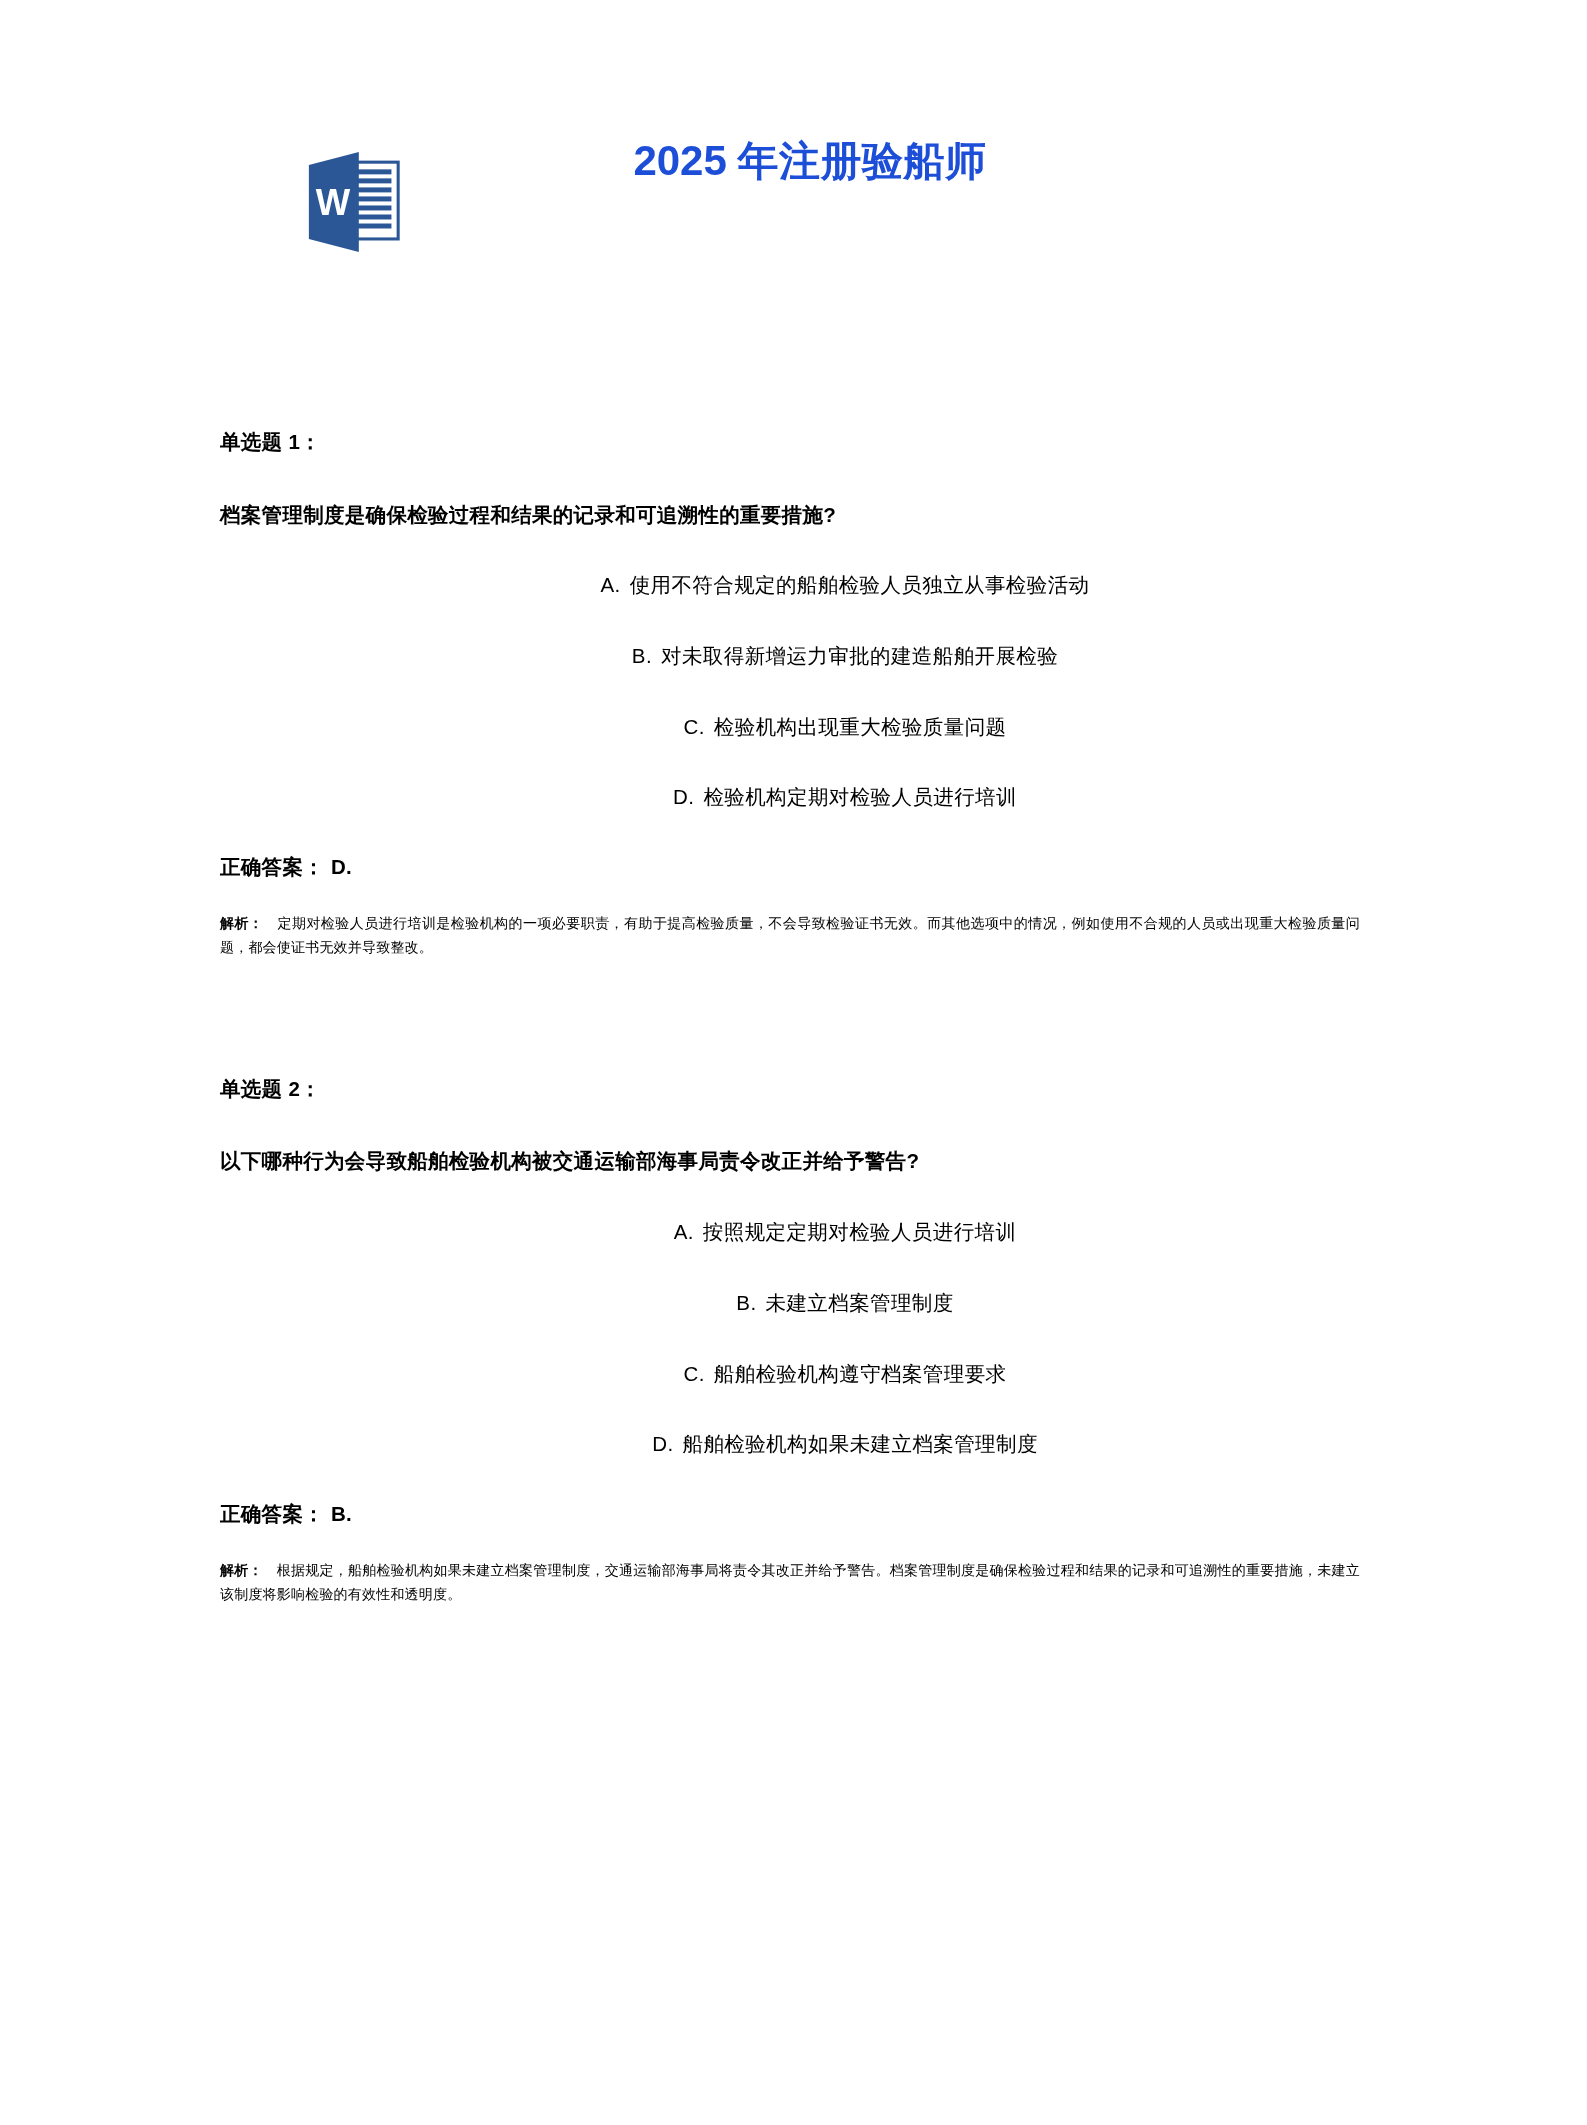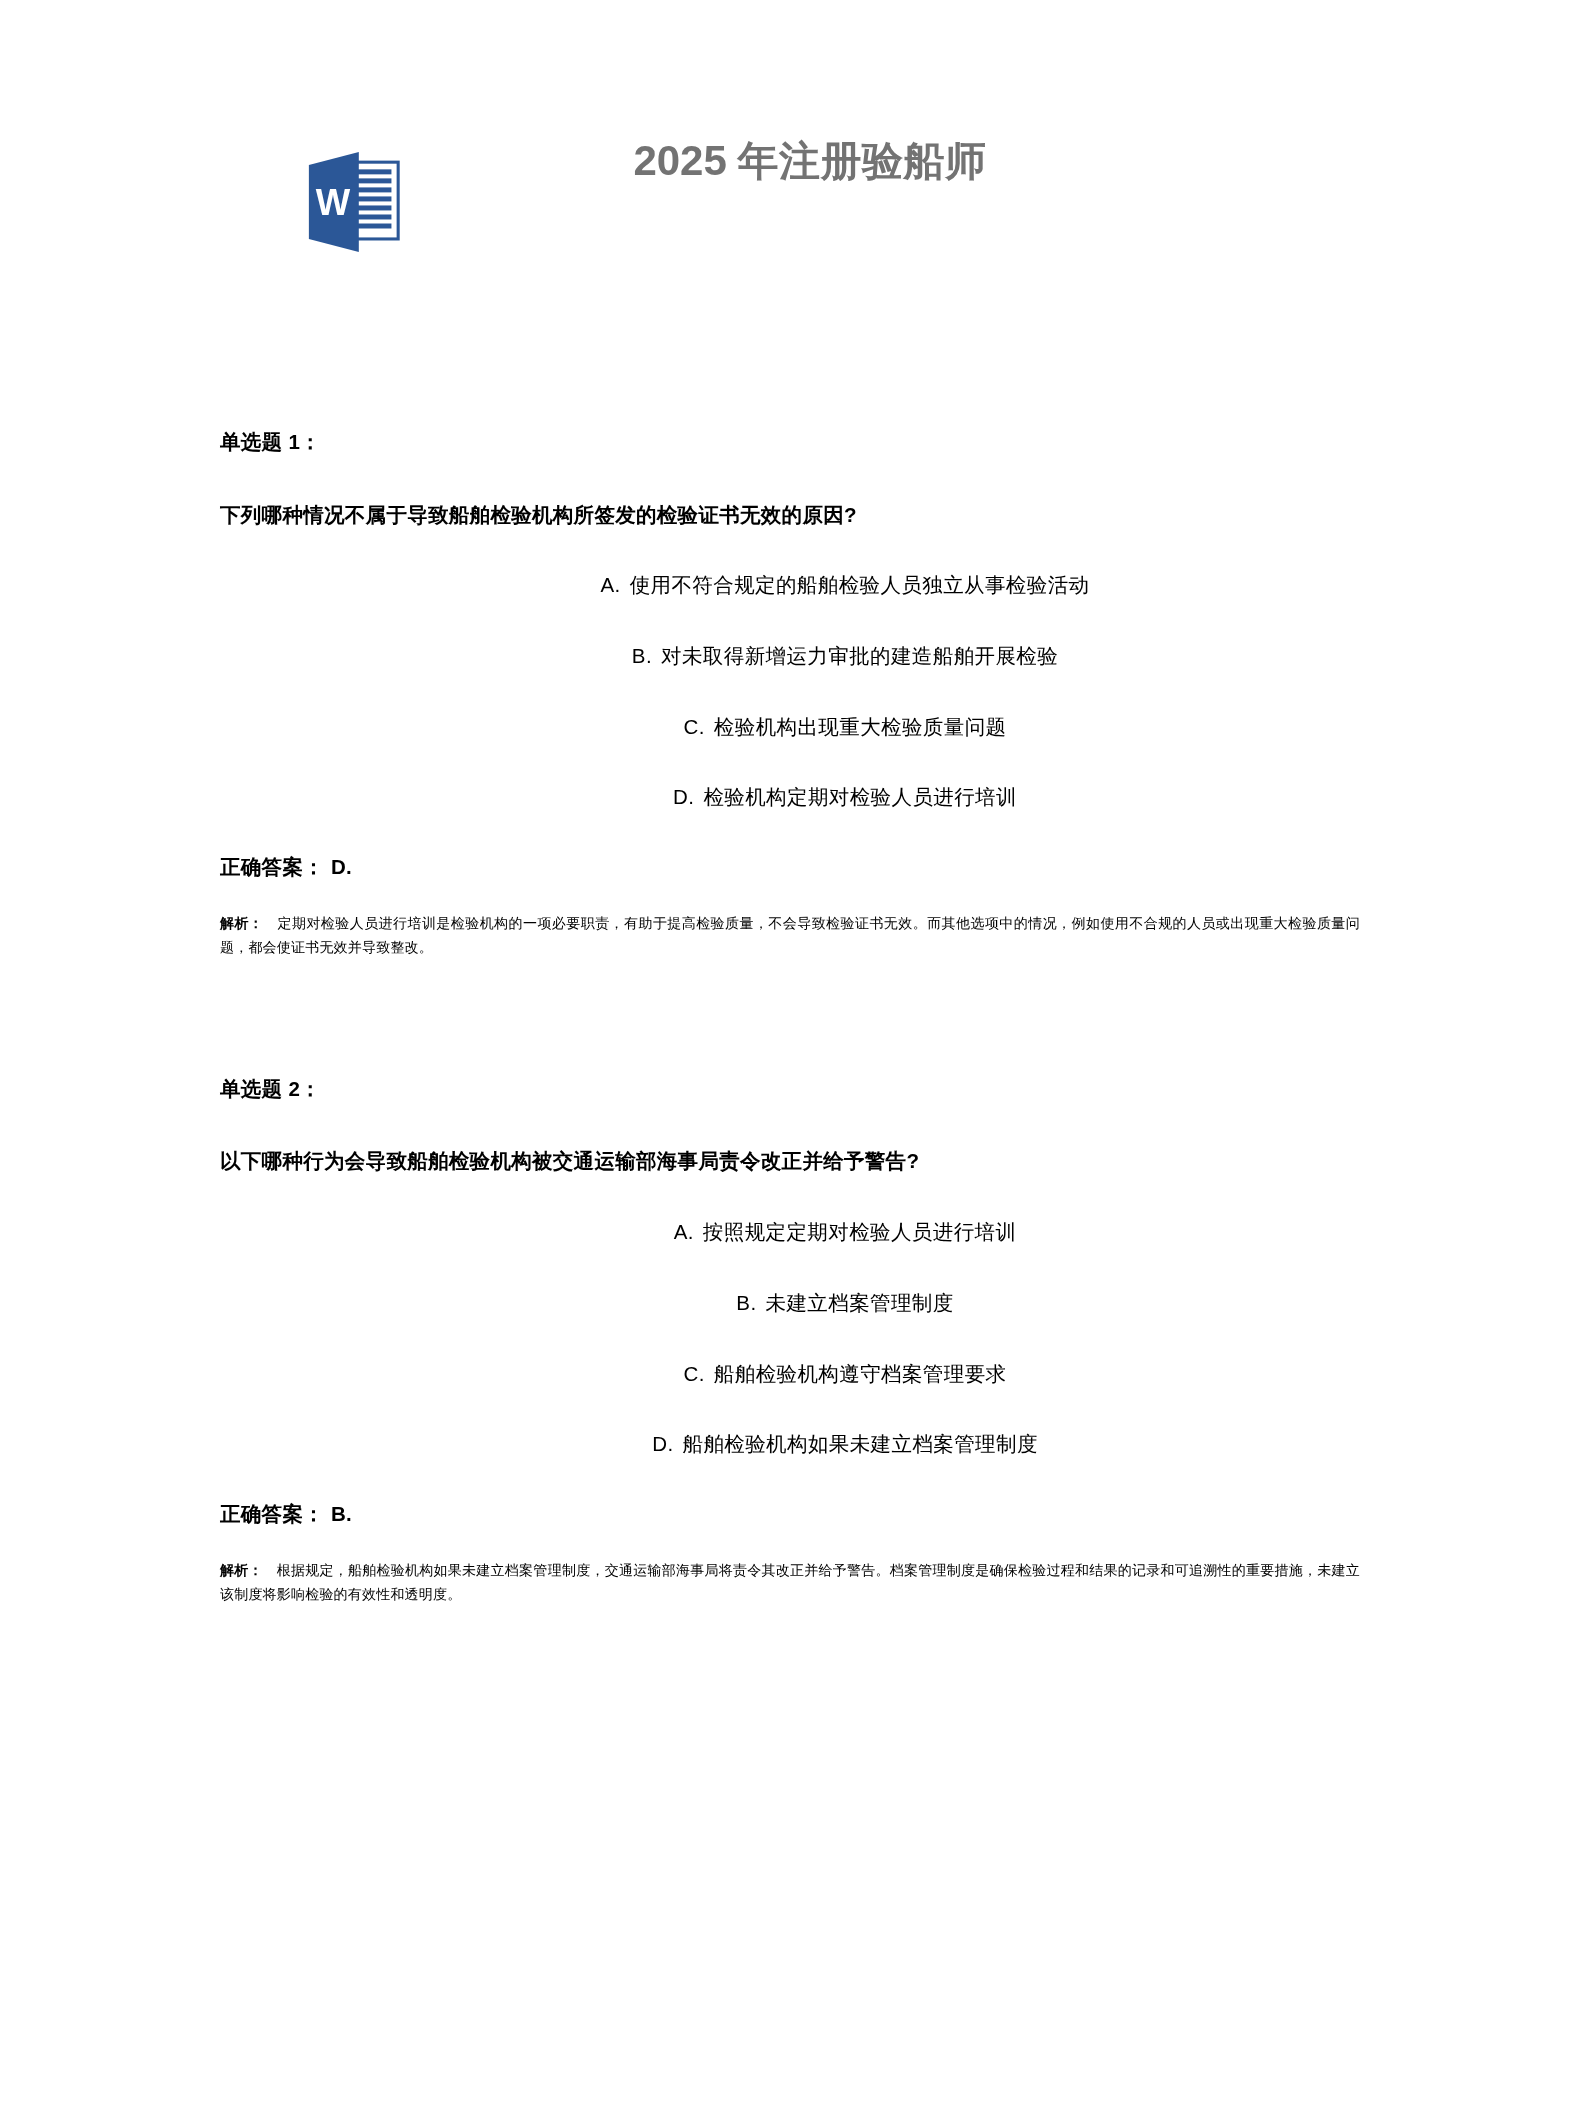--- a/index.html
+++ b/index.html
@@ -45,21 +45,21 @@
     width: 620px;
     text-align: center;
   }
   .title-line {
     font-family: "Liberation Serif", "DejaVu Serif", serif;
     font-size: 41px;
     font-weight: bold;
     line-height: 1.0;
     letter-spacing: 0.5px;
     white-space: nowrap;
-    color: #737373;
+    color: #1d4ed8;
   }
   .title-line.first { margin-bottom: 44px; }
   .title-latin {
     font-family: "Liberation Sans", "DejaVu Sans", sans-serif;
     font-weight: bold;
     font-size: 42px;
     letter-spacing: 0px;
   }
 
   
@@ -148,21 +148,21 @@
     <div class="title-block">
       <div class="title-line first"><span class="title-latin">2025</span> <span>年注册验船师</span></div>
     </div>
 
   </div>
 
   <div class="body-area">
 
     <div class="q-block">
       <div class="q-label">单选题 1：</div>
-      <div class="q-stem">下列哪种情况不属于导致船舶检验机构所签发的检验证书无效的原因?</div>
+      <div class="q-stem">档案管理制度是确保检验过程和结果的记录和可追溯性的重要措施?</div>
 
       <div class="options">
         <div class="option"><span class="opt-letter">A.</span><span>使用不符合规定的船舶检验人员独立从事检验活动</span></div>
         <div class="option"><span class="opt-letter">B.</span><span>对未取得新增运力审批的建造船舶开展检验</span></div>
         <div class="option"><span class="opt-letter">C.</span><span>检验机构出现重大检验质量问题</span></div>
         <div class="option"><span class="opt-letter">D.</span><span>检验机构定期对检验人员进行培训</span></div>
       </div>
 
       <div class="answer"><span>正确答案：</span><span class="ans-val">D.</span></div>
 

